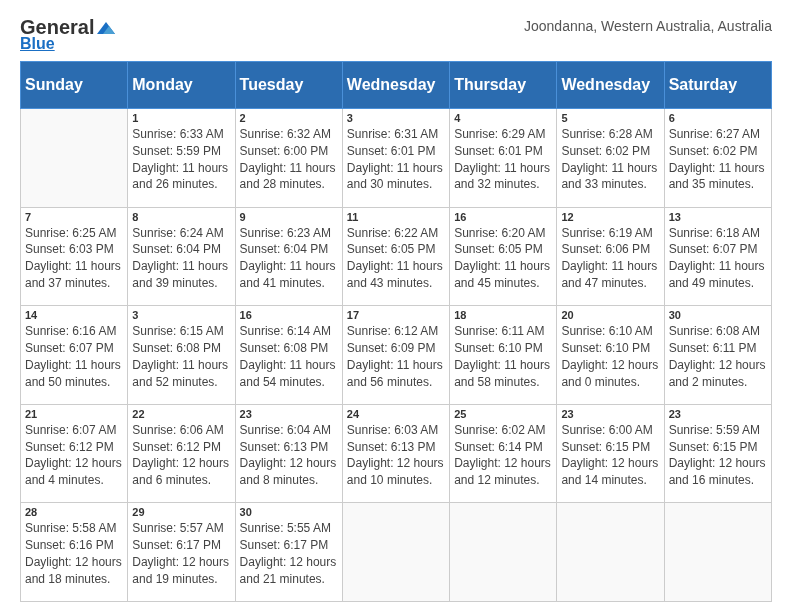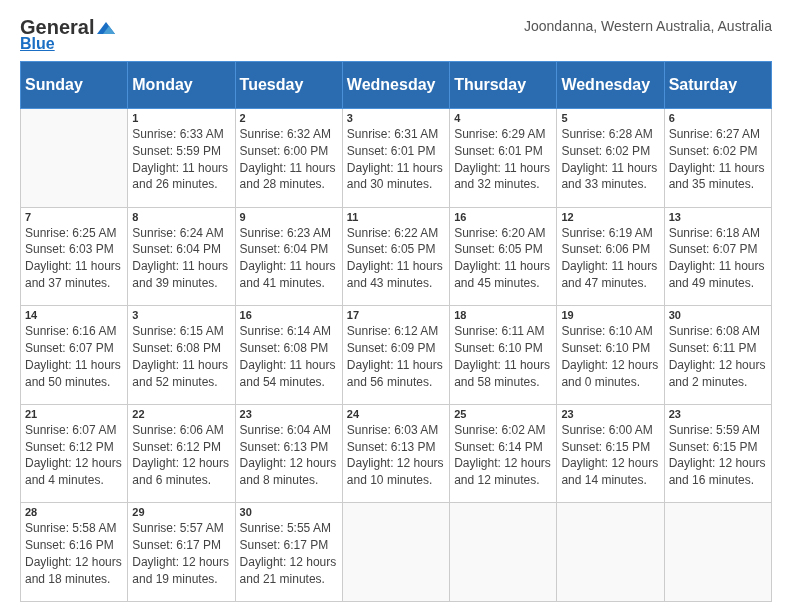--- a/index.html
+++ b/index.html
@@ -192,21 +192,21 @@
           </td>
           <td>
             <span class="day-number">17</span>
             <div class="day-info">Sunrise: 6:12 AM<br>Sunset: 6:09 PM<br>Daylight: 11 hours and 56 minutes.</div>
           </td>
           <td>
             <span class="day-number">18</span>
             <div class="day-info">Sunrise: 6:11 AM<br>Sunset: 6:10 PM<br>Daylight: 11 hours and 58 minutes.</div>
           </td>
           <td>
-            <span class="day-number">19</span>
+            <span class="day-number">20</span>
             <div class="day-info">Sunrise: 6:10 AM<br>Sunset: 6:10 PM<br>Daylight: 12 hours and 0 minutes.</div>
           </td>
           <td>
             <span class="day-number">30</span>
             <div class="day-info">Sunrise: 6:08 AM<br>Sunset: 6:11 PM<br>Daylight: 12 hours and 2 minutes.</div>
           </td>
         </tr>
         <tr>
           <td>
             <span class="day-number">21</span>

